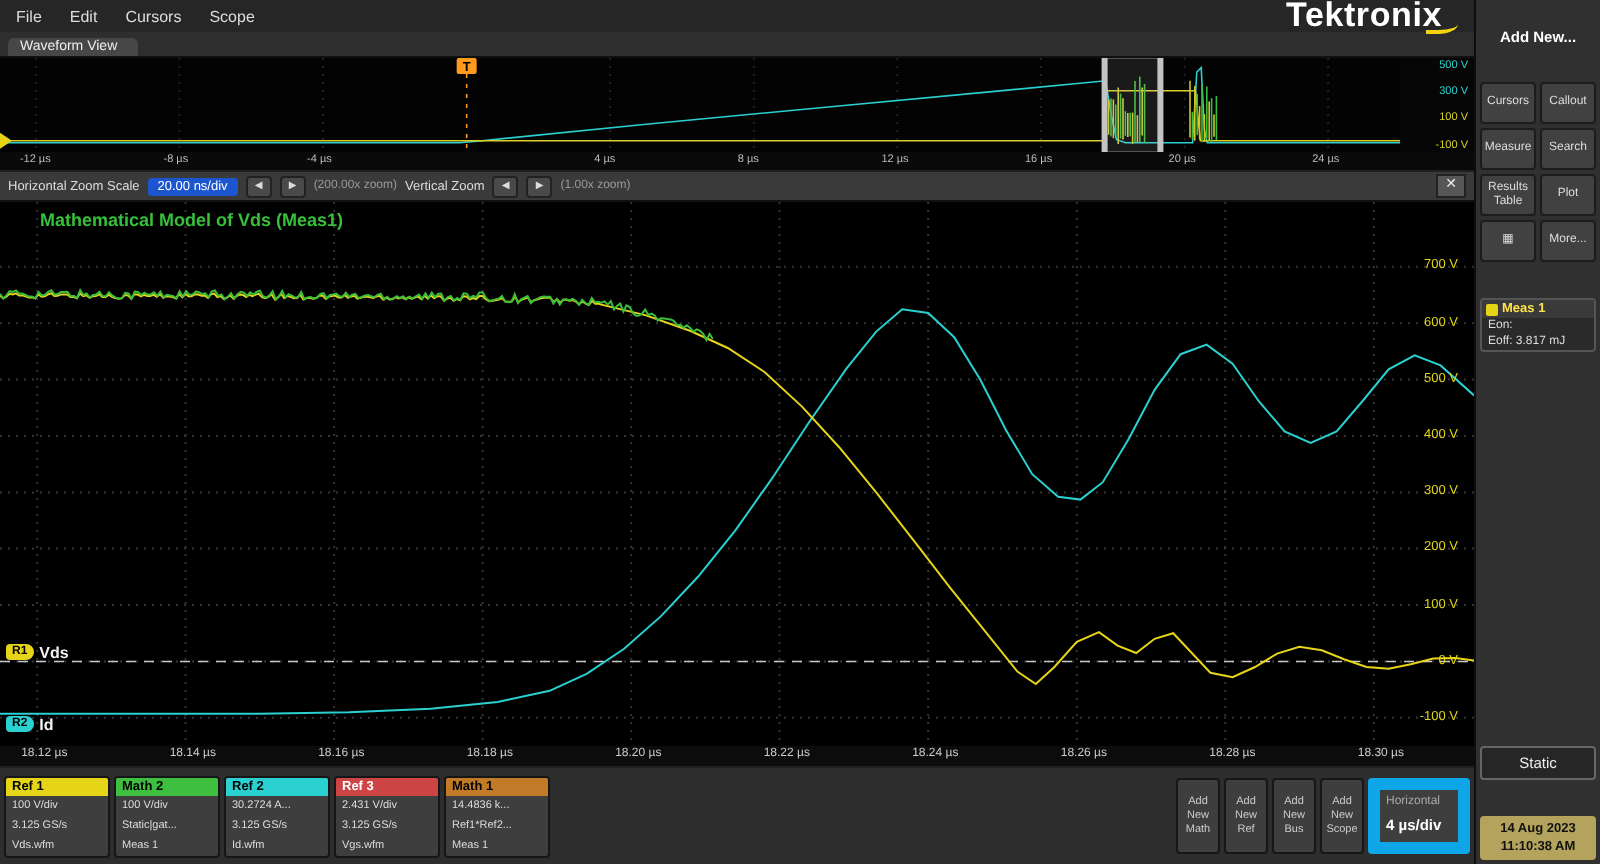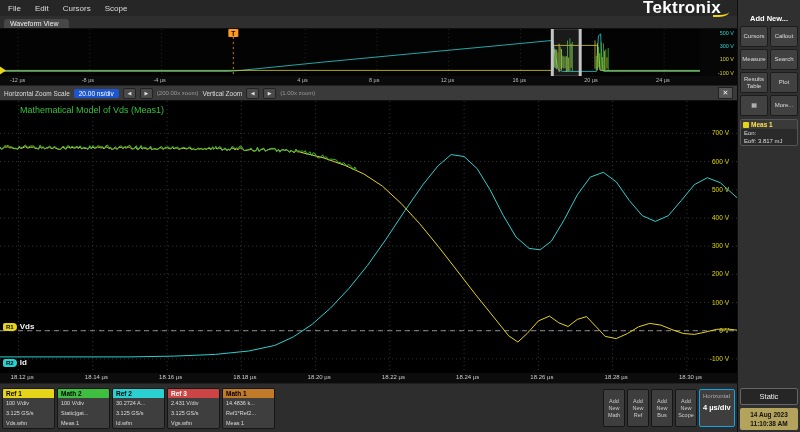--- a/index.html
+++ b/index.html
@@ -19,38 +19,38 @@
 .ovx{position:relative;height:10px;background:#0a0a0a;border-bottom:1px solid #1f1f1f}
 .ovx span{position:absolute;top:1px;font-size:5.5px;color:#bbb}
 .zoombar{height:15px;background:#3a3a3a;display:flex;align-items:center;gap:4px;padding:0 4px;border-bottom:1px solid #101010}
 .zb-label{font-size:6.5px;color:#ddd;white-space:nowrap}
 .zb-value{font-size:6.5px;color:#fff;background:#1c56cf;padding:1px 5px;border-radius:2px;white-space:nowrap}
 .zb-arrow{width:13px;height:11px;background:#4a4a4a;border:1px solid #222;color:#ddd;font-size:5px;line-height:9px;text-align:center;border-radius:2px;cursor:pointer}
 .zb-dim{font-size:6px;color:#9a9a9a;white-space:nowrap}
 .zb-close{margin-left:auto;width:15px;height:12px;background:#575757;border:1px solid #222;color:#eee;font-size:7px;line-height:10px;text-align:center;cursor:pointer}
 .mainwrap{position:relative;width:737px;height:272px;background:#000}
 .mainwrap svg{position:absolute;left:0;top:0}
-.main-title{position:absolute;left:20px;top:4px;font-size:9px;font-weight:normal;color:#35c13a}
+.main-title{position:absolute;left:20px;top:4px;font-size:9px;font-weight:bold;color:#35c13a}
 .mainy{position:absolute;inset:0;pointer-events:none}
 .mainy span{position:absolute;right:8px;font-size:6.5px}
-.marker{position:absolute;left:3px;display:flex;align-items:flex-end;gap:3px}
+.marker{position:absolute;left:3px;display:flex;align-items:flex-start;gap:3px}
 .chip{font-size:6px;font-weight:bold;color:#000;padding:1px 3px;border-radius:2px 4px 4px 2px}
 .mlabel{font-size:8px;font-weight:bold;color:#f2f2f2}
 .mainx{position:relative;height:11px;background:#0c0c0c;border-bottom:1px solid #1f1f1f}
 .mainx span{position:absolute;top:1px;font-size:6px;color:#ccc}
 .bottombar{flex:1;background:#2d2d2d;display:flex;align-items:center;padding:2px;gap:2px}
 .badge{width:53px;height:41px;background:#3e3e3e;border:1px solid #161616;border-radius:2px;overflow:hidden;cursor:pointer}
 .badge-title{font-size:6.5px;font-weight:bold;padding:0 3px;height:9px;line-height:9px}
 .badge-line{font-size:5.5px;color:#ddd;padding:0 3px;line-height:10px;white-space:nowrap;overflow:hidden}
 .addnew{display:flex;gap:2px;margin-left:auto}
 .addnew button{width:22px;height:38px;background:#3e3e3e;border:1px solid #161616;border-radius:2px;color:#ccc;font-size:5.5px;line-height:7px;cursor:pointer}
-.panel{width:36px;height:38px;background:#3e3e3e;border:1px solid #0ea5e9;border-radius:2px;padding:3px;cursor:pointer}
+.panel{width:51px;height:38px;background:#3e3e3e;border:6px solid #0ea5e9;border-radius:2px;padding:3px;cursor:pointer}
 .panel .pt{font-size:6px;color:#aaa}
 .panel .pv{font-size:7.5px;color:#fff;font-weight:bold;margin-top:4px}
-.sidebar{width:63px;background:#303030;border-left:1px solid #0e0e0e;display:flex;flex-direction:column;padding:2px;gap:3px}
+.sidebar{width:63px;background:#303030;border-left:1px solid #0e0e0e;display:flex;flex-direction:column;padding:2px;gap:18px}
 .sb-header{margin-top:12px;font-size:7.5px;font-weight:bold;color:#fff;text-align:center}
 .sb-grid{display:grid;grid-template-columns:1fr 1fr;gap:2px}
 .sb-grid button{min-height:21px;background:#414141;border:1px solid #1c1c1c;border-radius:2px;color:#ddd;font-size:6px;line-height:7px;padding:1px;cursor:pointer}
 .meas{background:#2a2a2a;border:1px solid #555;border-radius:2px;overflow:hidden;cursor:pointer}
 .meas-title{display:flex;align-items:center;gap:2px;background:#3a3a3a;padding:1px 2px}
 .meas-chip{width:6px;height:6px;border-radius:1px}
 .meas-name{font-size:6.5px;color:#ffe24a;font-weight:bold}
 .meas-line{font-size:6px;color:#ddd;padding:1px 3px;white-space:nowrap}
 .sb-spacer{flex:1}
 .offline{height:17px;background:#262626;border:1px solid #666;border-radius:2px;color:#eee;font-size:7.5px;cursor:pointer}

